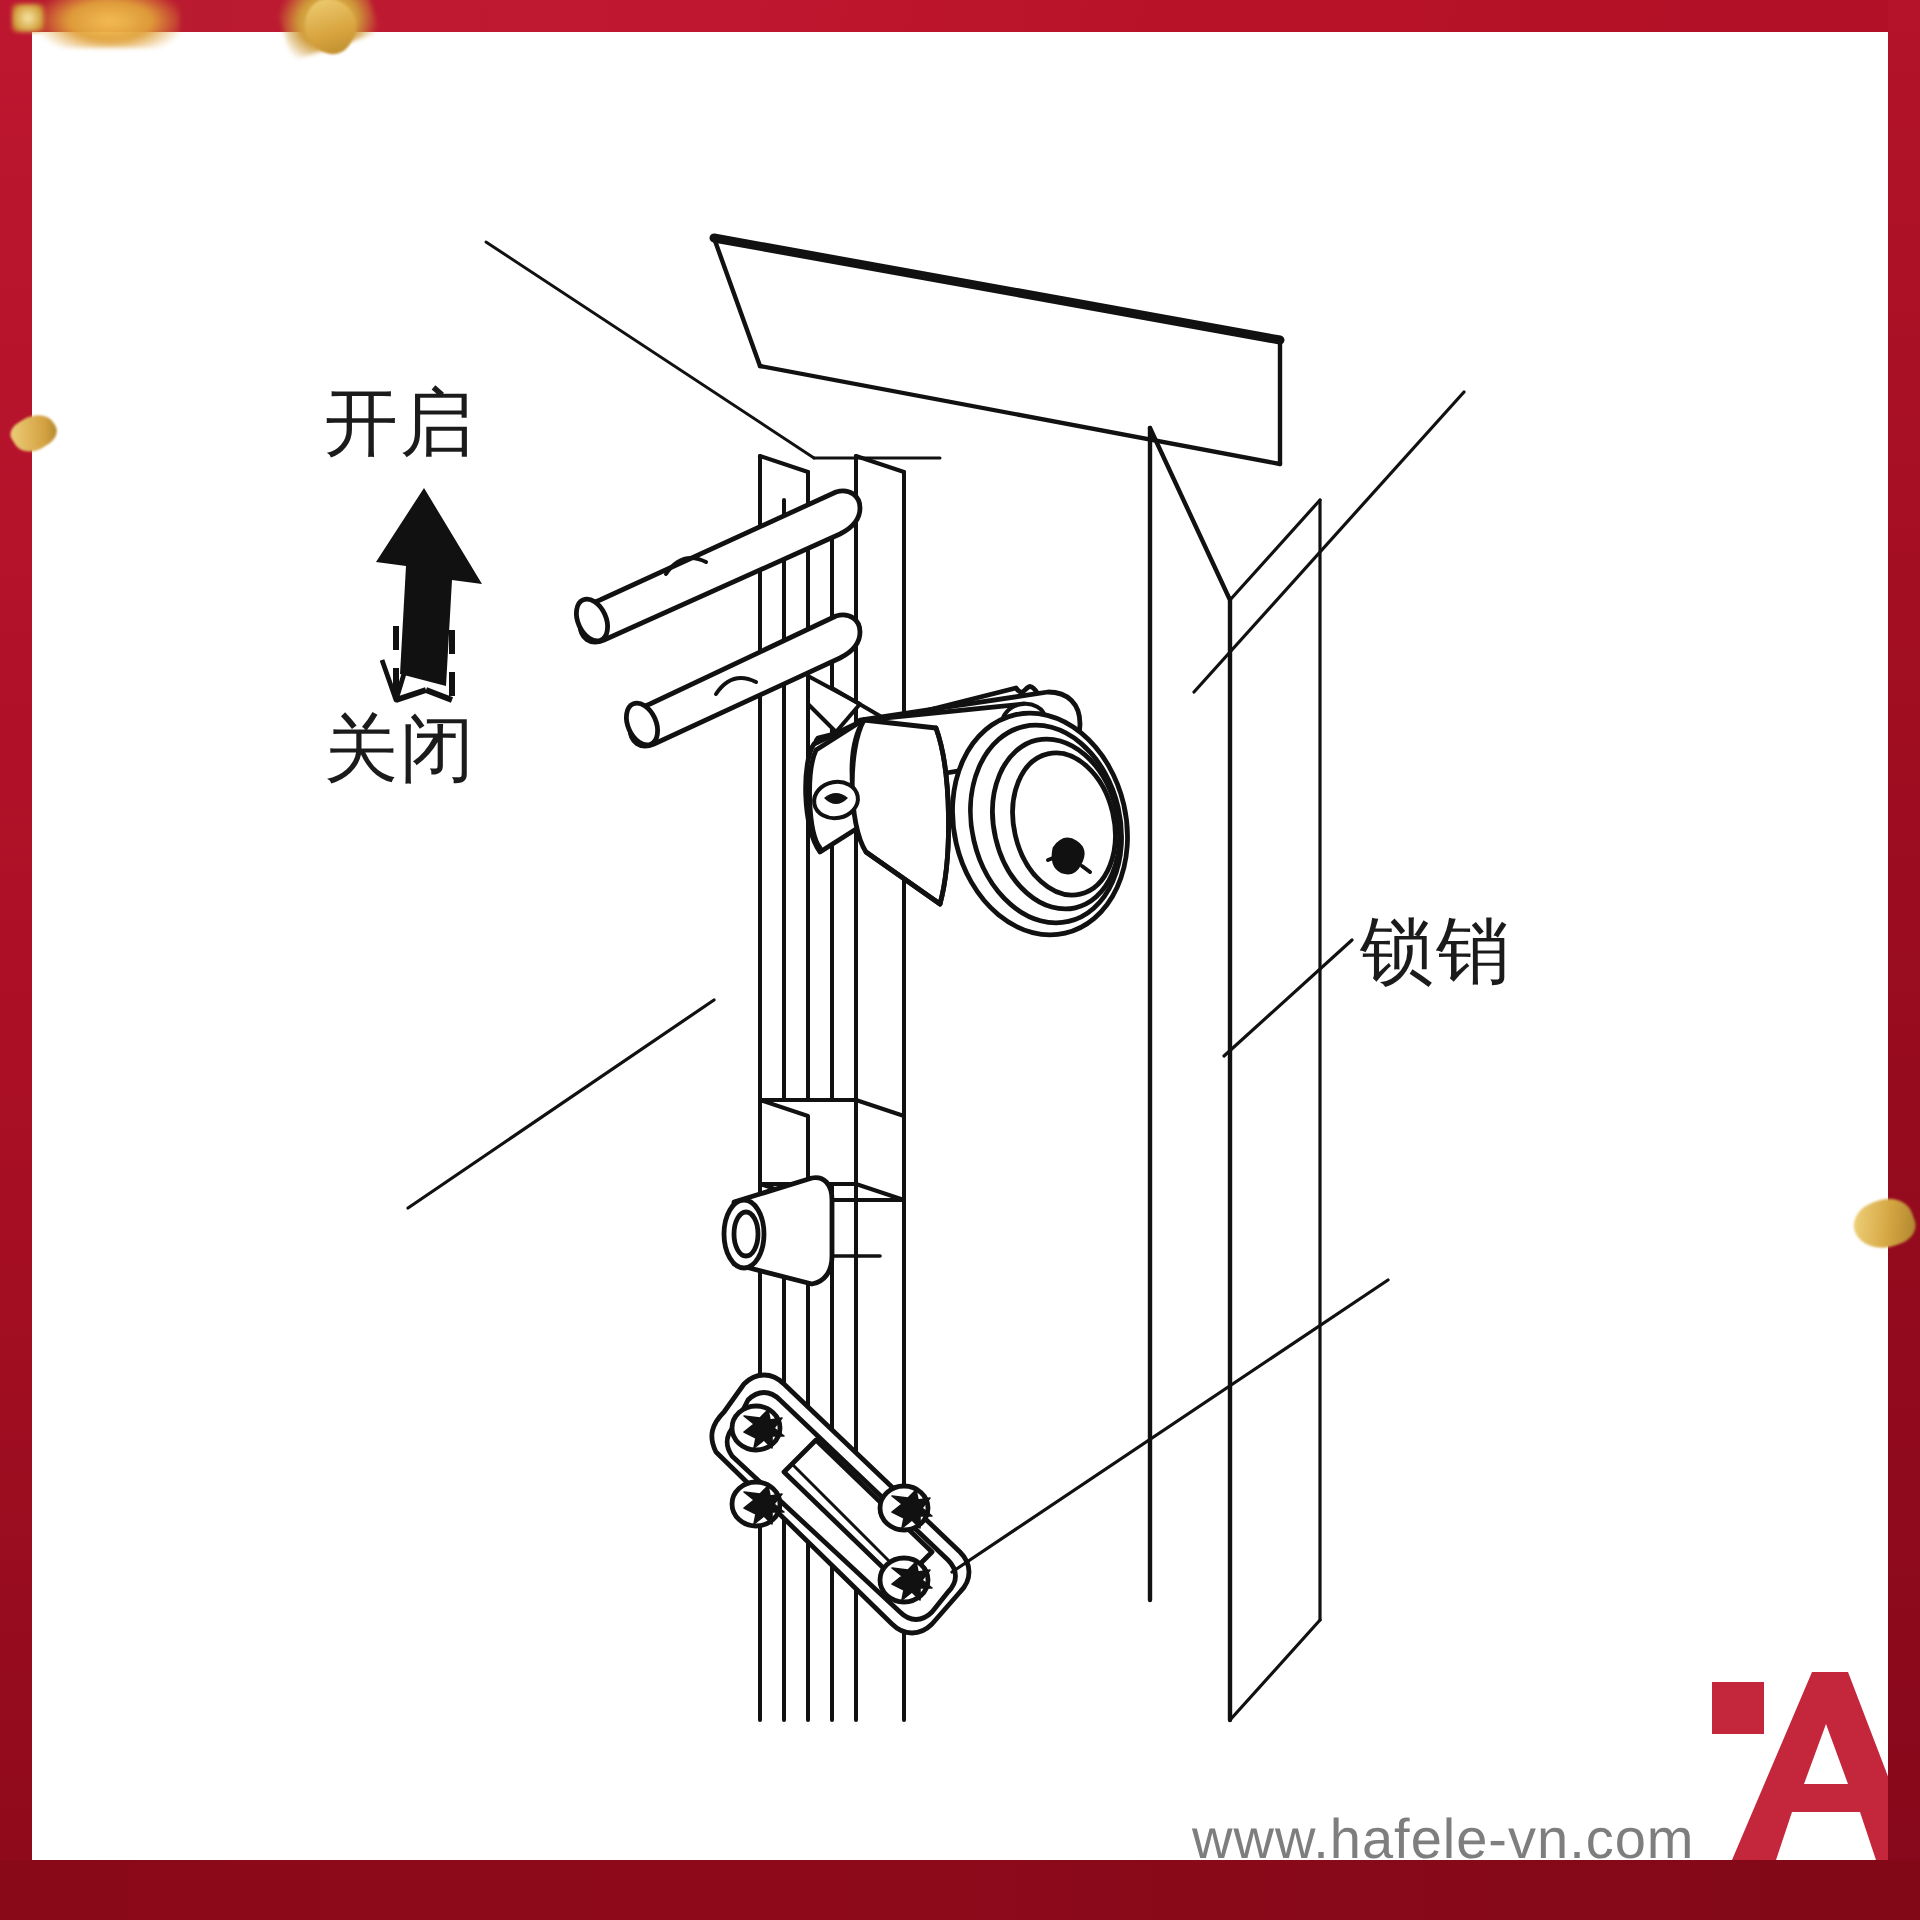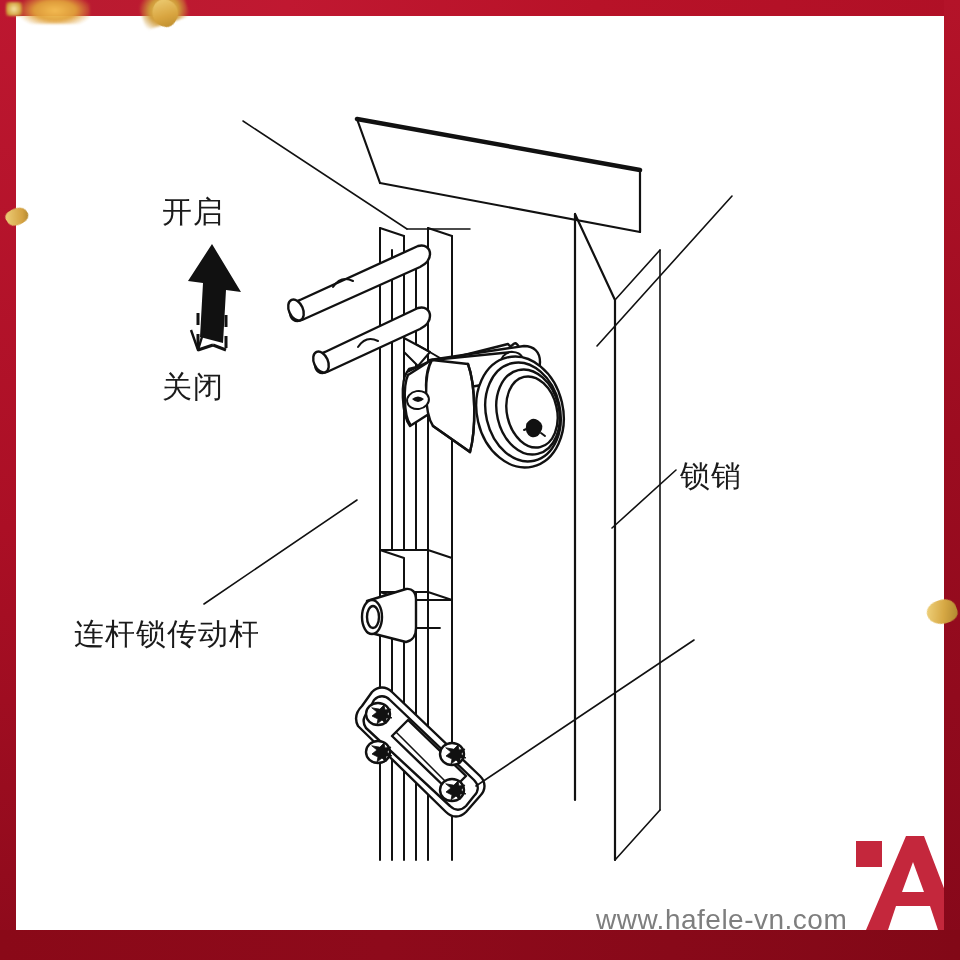--- a/index.html
+++ b/index.html
@@ -88,32 +88,32 @@
     position: absolute;
     left: 0; top: 0;
     width: 960px;
     height: 960px;
   }
 
   
   .label {
     position: absolute;
     color: #1b1b1b;
-    font-family: Liberation Sans, sans-serif;
-    font-size: 30px;
+    font-family: Liberation Mono, monospace;
+    font-size: 37px;
     line-height: 1;
     white-space: nowrap;
     letter-spacing: 1px;
   }
   .label-lock-head   { left: 736px; top: 186px; }
   .label-lock-pin    { left: 680px; top: 461px; }
   .label-drive-rod   { left: 74px;  top: 619px; }
   .label-guide-block { left: 697px; top: 627px; }
   .label-open        { left: 162px; top: 197px; }
-  .label-close       { left: 162px; top: 372px; }
+  .label-close       { left: 162px; top: 360px; }
 
   
   .watermark {
     position: absolute;
     left: 596px;
     top: 904px;
     font-family: Liberation Sans, sans-serif;
     font-size: 28px;
     color: #7e7e7e;
     letter-spacing: .5px;
@@ -290,21 +290,20 @@
         <path d="M226,315 L226,350"></path>
         <path d="M198,350 L213,345" stroke-dasharray="0"></path>
         <path d="M226,350 L213,345" stroke-dasharray="0"></path>
         <path d="M205,327 L198,350 L191,330" stroke-dasharray="0" stroke-width="2.4"></path>
       </g>
 
     </g>
   </svg>
 
   <div class="label label-lock-pin">锁销</div>
-  <div class="label label-drive-rod">连杆锁传动杆</div>
   <div class="label label-open">开启</div>
   <div class="label label-close">关闭</div>
 
   <div class="watermark">www.hafele-vn.com</div>
 
   <svg class="logo" viewBox="0 0 114 94">
     <rect x="10" y="5" width="26" height="26" fill="#c4273c"></rect>
     <path d="M60,0 L78,0 L114,94 L92,94 L84,70 L50,70 L42,94 L20,94 Z
              M67,26 L56,56 L78,56 Z" fill="#c4273c"></path>
   </svg>

